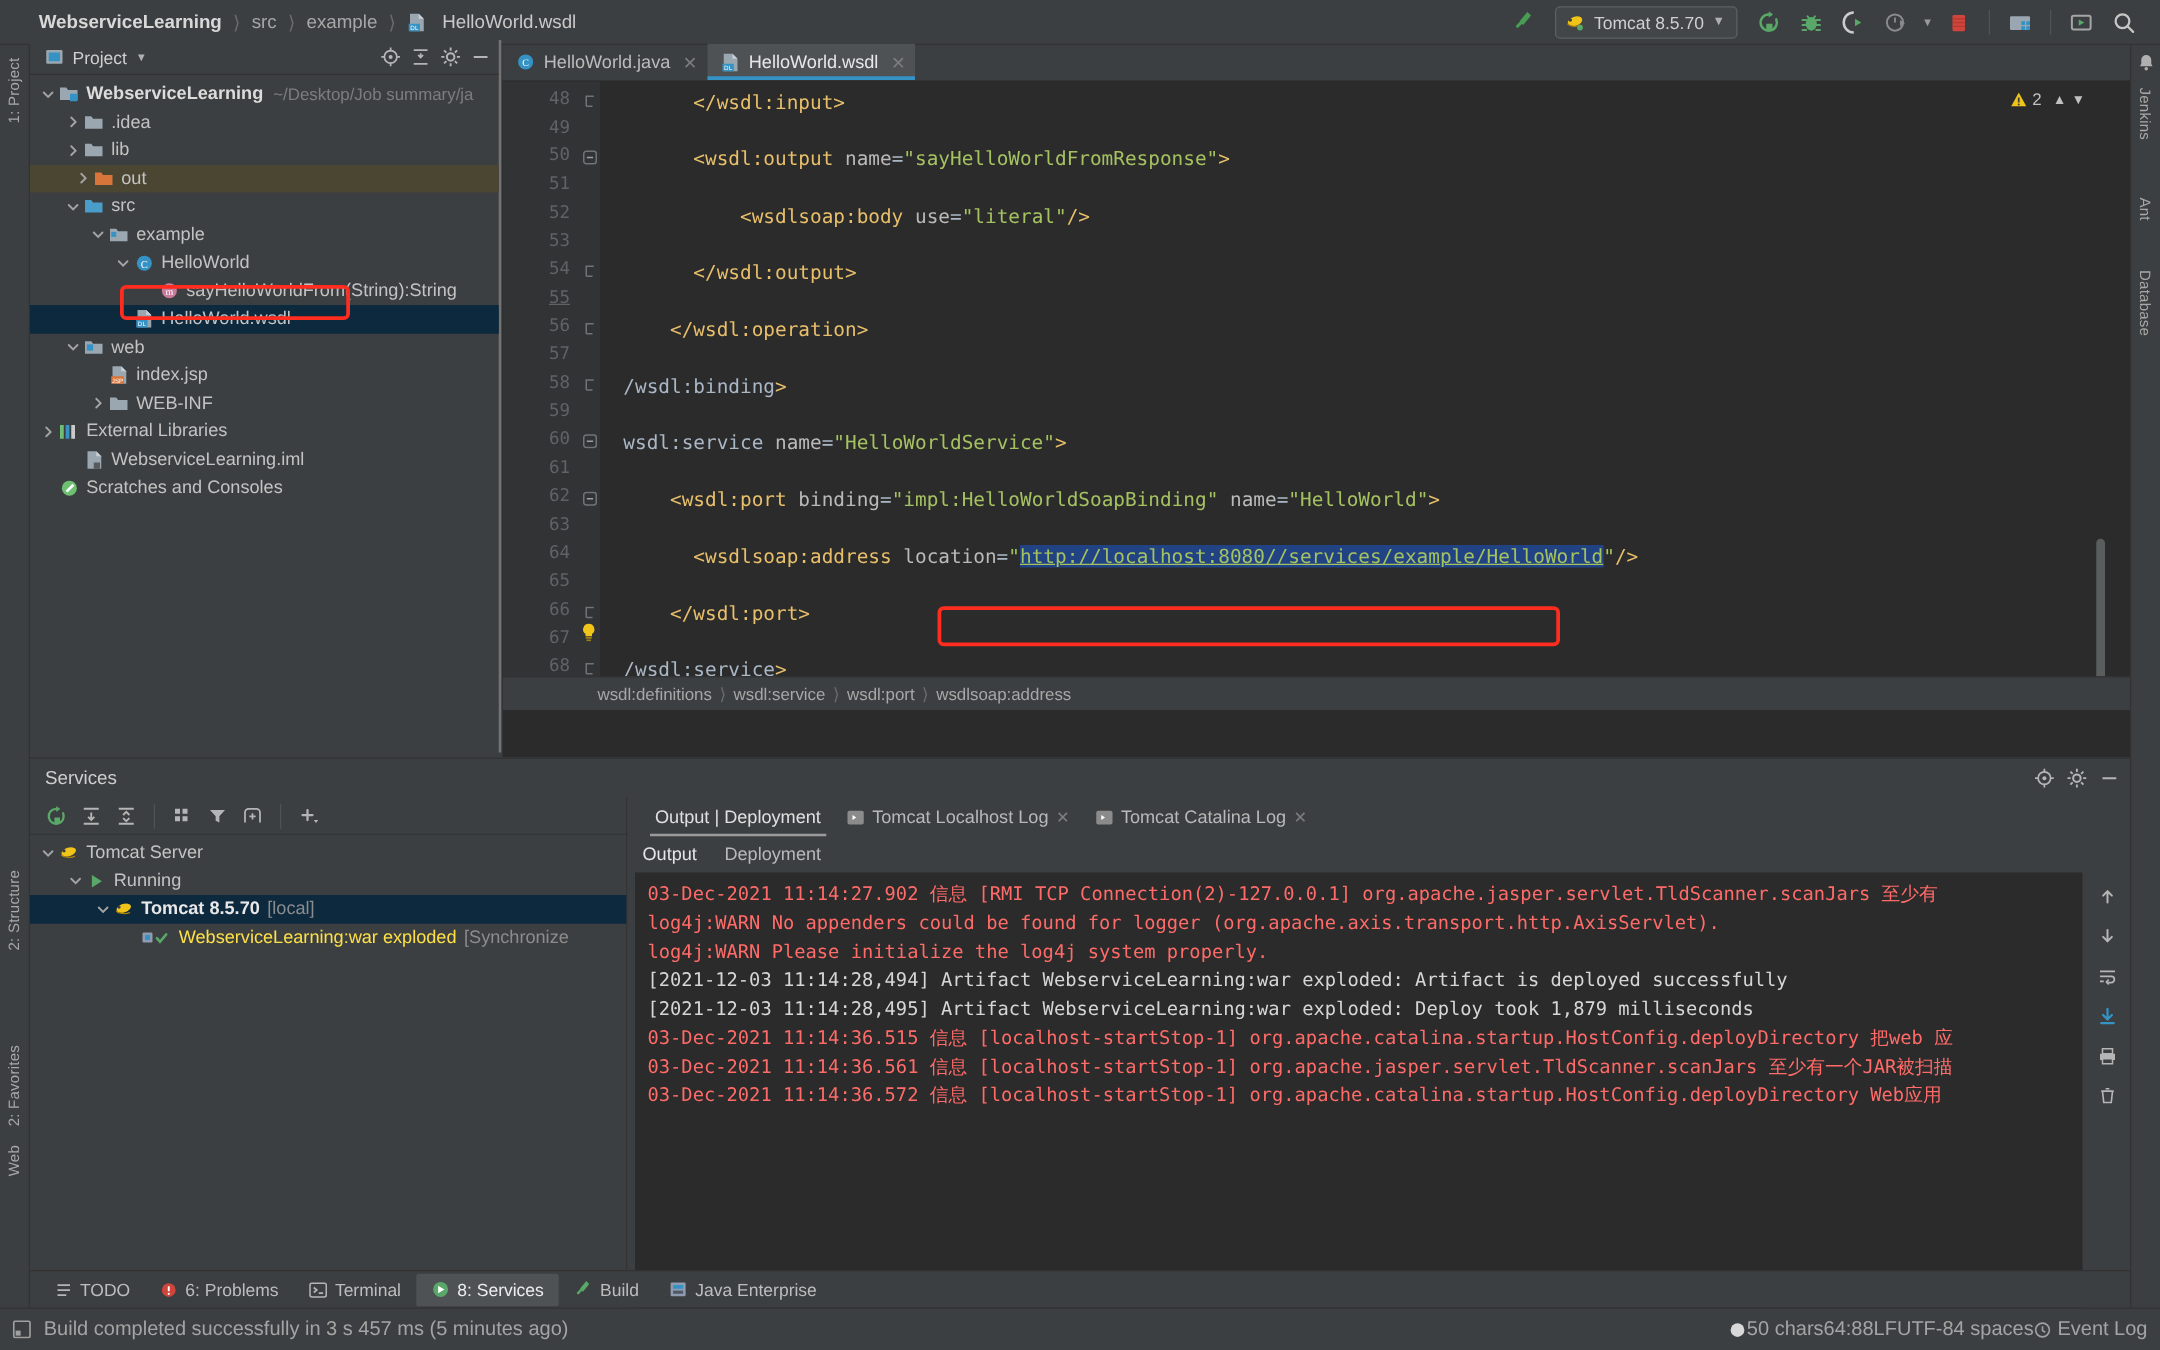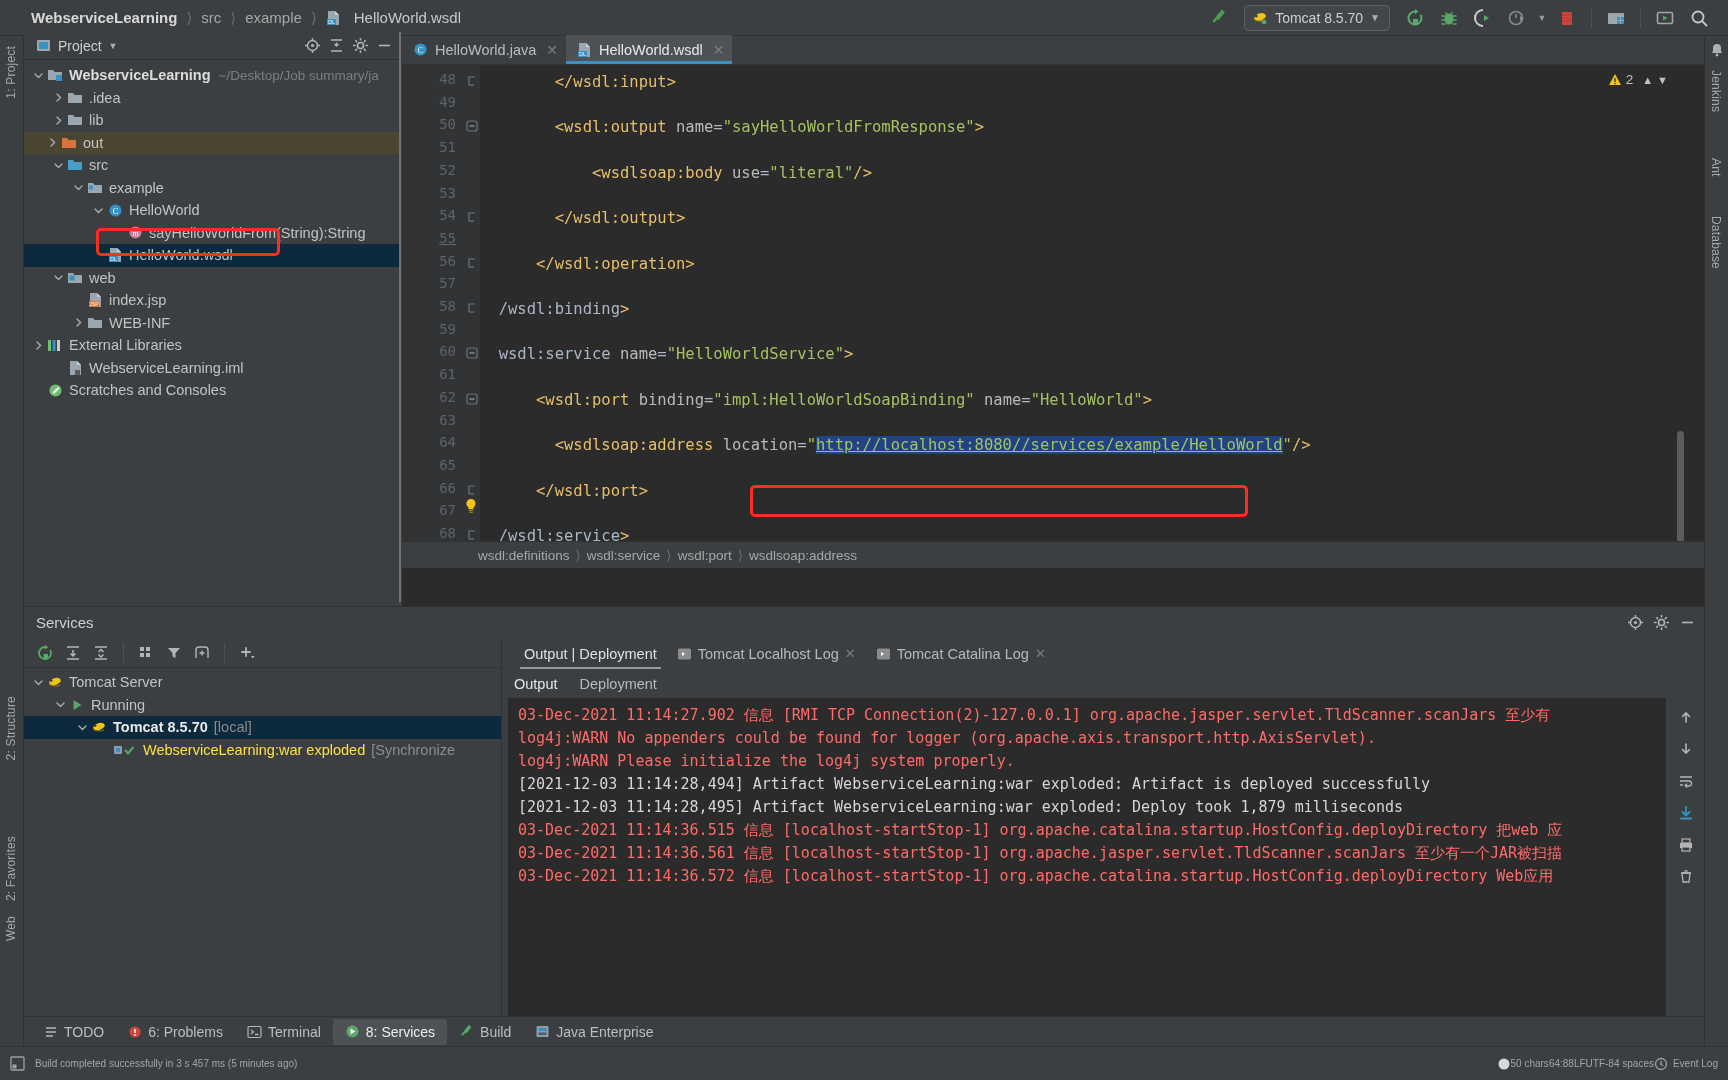--- a/index.html
+++ b/index.html
@@ -168,21 +168,21 @@
   .bottom-tabs {
     position: absolute; left: 24px; bottom: 34px; right: 24px; height: 30px;
     background: #3c3f41; display: flex; align-items: center; padding-left: 8px; gap: 0;
     border-top: 1px solid #323232;
   }
   .btab { display: flex; align-items: center; gap: 6px; padding: 0 12px; height: 26px; font-size: 14px; color: #bdbdbd; cursor: pointer; }
   .btab.active { background: #4e5254; color: #ededed; border-radius: 2px; }
   .statusbar {
     position: absolute; left: 0; bottom: 0; width: 1728px; height: 34px;
     background: #3c3f41; display: flex; align-items: center; padding: 0 10px;
-    font-size: 10px; color: #a4a4a4; border-top: 1px solid #323232;
+    font-size: 16px; color: #a4a4a4; border-top: 1px solid #323232;
   }
   .sb-left { display: flex; align-items: center; gap: 10px; }
   .sb-right { margin-left: auto; display: flex; align-items: center; gap: 0; }
   .sb-item { cursor: pointer; white-space: nowrap; }
   svg { display: block; }
 </style>
 </head>
 <body>
 
 <div class="app">
@@ -381,21 +381,21 @@
               <path d="M4 2l3.5 3.5L4 9" stroke="#a4a4a4" stroke-width="1.5" fill="none" stroke-linecap="round"></path>
             </svg>
           </span>
           <span class="ticon">
             <svg width="16" height="14" viewBox="0 0 16 14">
               <path d="M1 2h5l1.5 2H15v8H1z" fill="#9aa7b0"></path>
             </svg>
           </span>
           <span class="tlabel">lib</span>
         </div>
-        <div class="trow out-hl" style="padding-left: 20px;">
+        <div class="trow out-hl" style="padding-left: 34px;">
           <span class="twist">
             <svg width="11" height="11" viewBox="0 0 11 11">
               <path d="M4 2l3.5 3.5L4 9" stroke="#a4a4a4" stroke-width="1.5" fill="none" stroke-linecap="round"></path>
             </svg>
           </span>
           <span class="ticon">
             <svg width="16" height="14" viewBox="0 0 16 14">
               <path d="M1 2h5l1.5 2H15v8H1z" fill="#d9743a"></path>
             </svg>
           </span>

